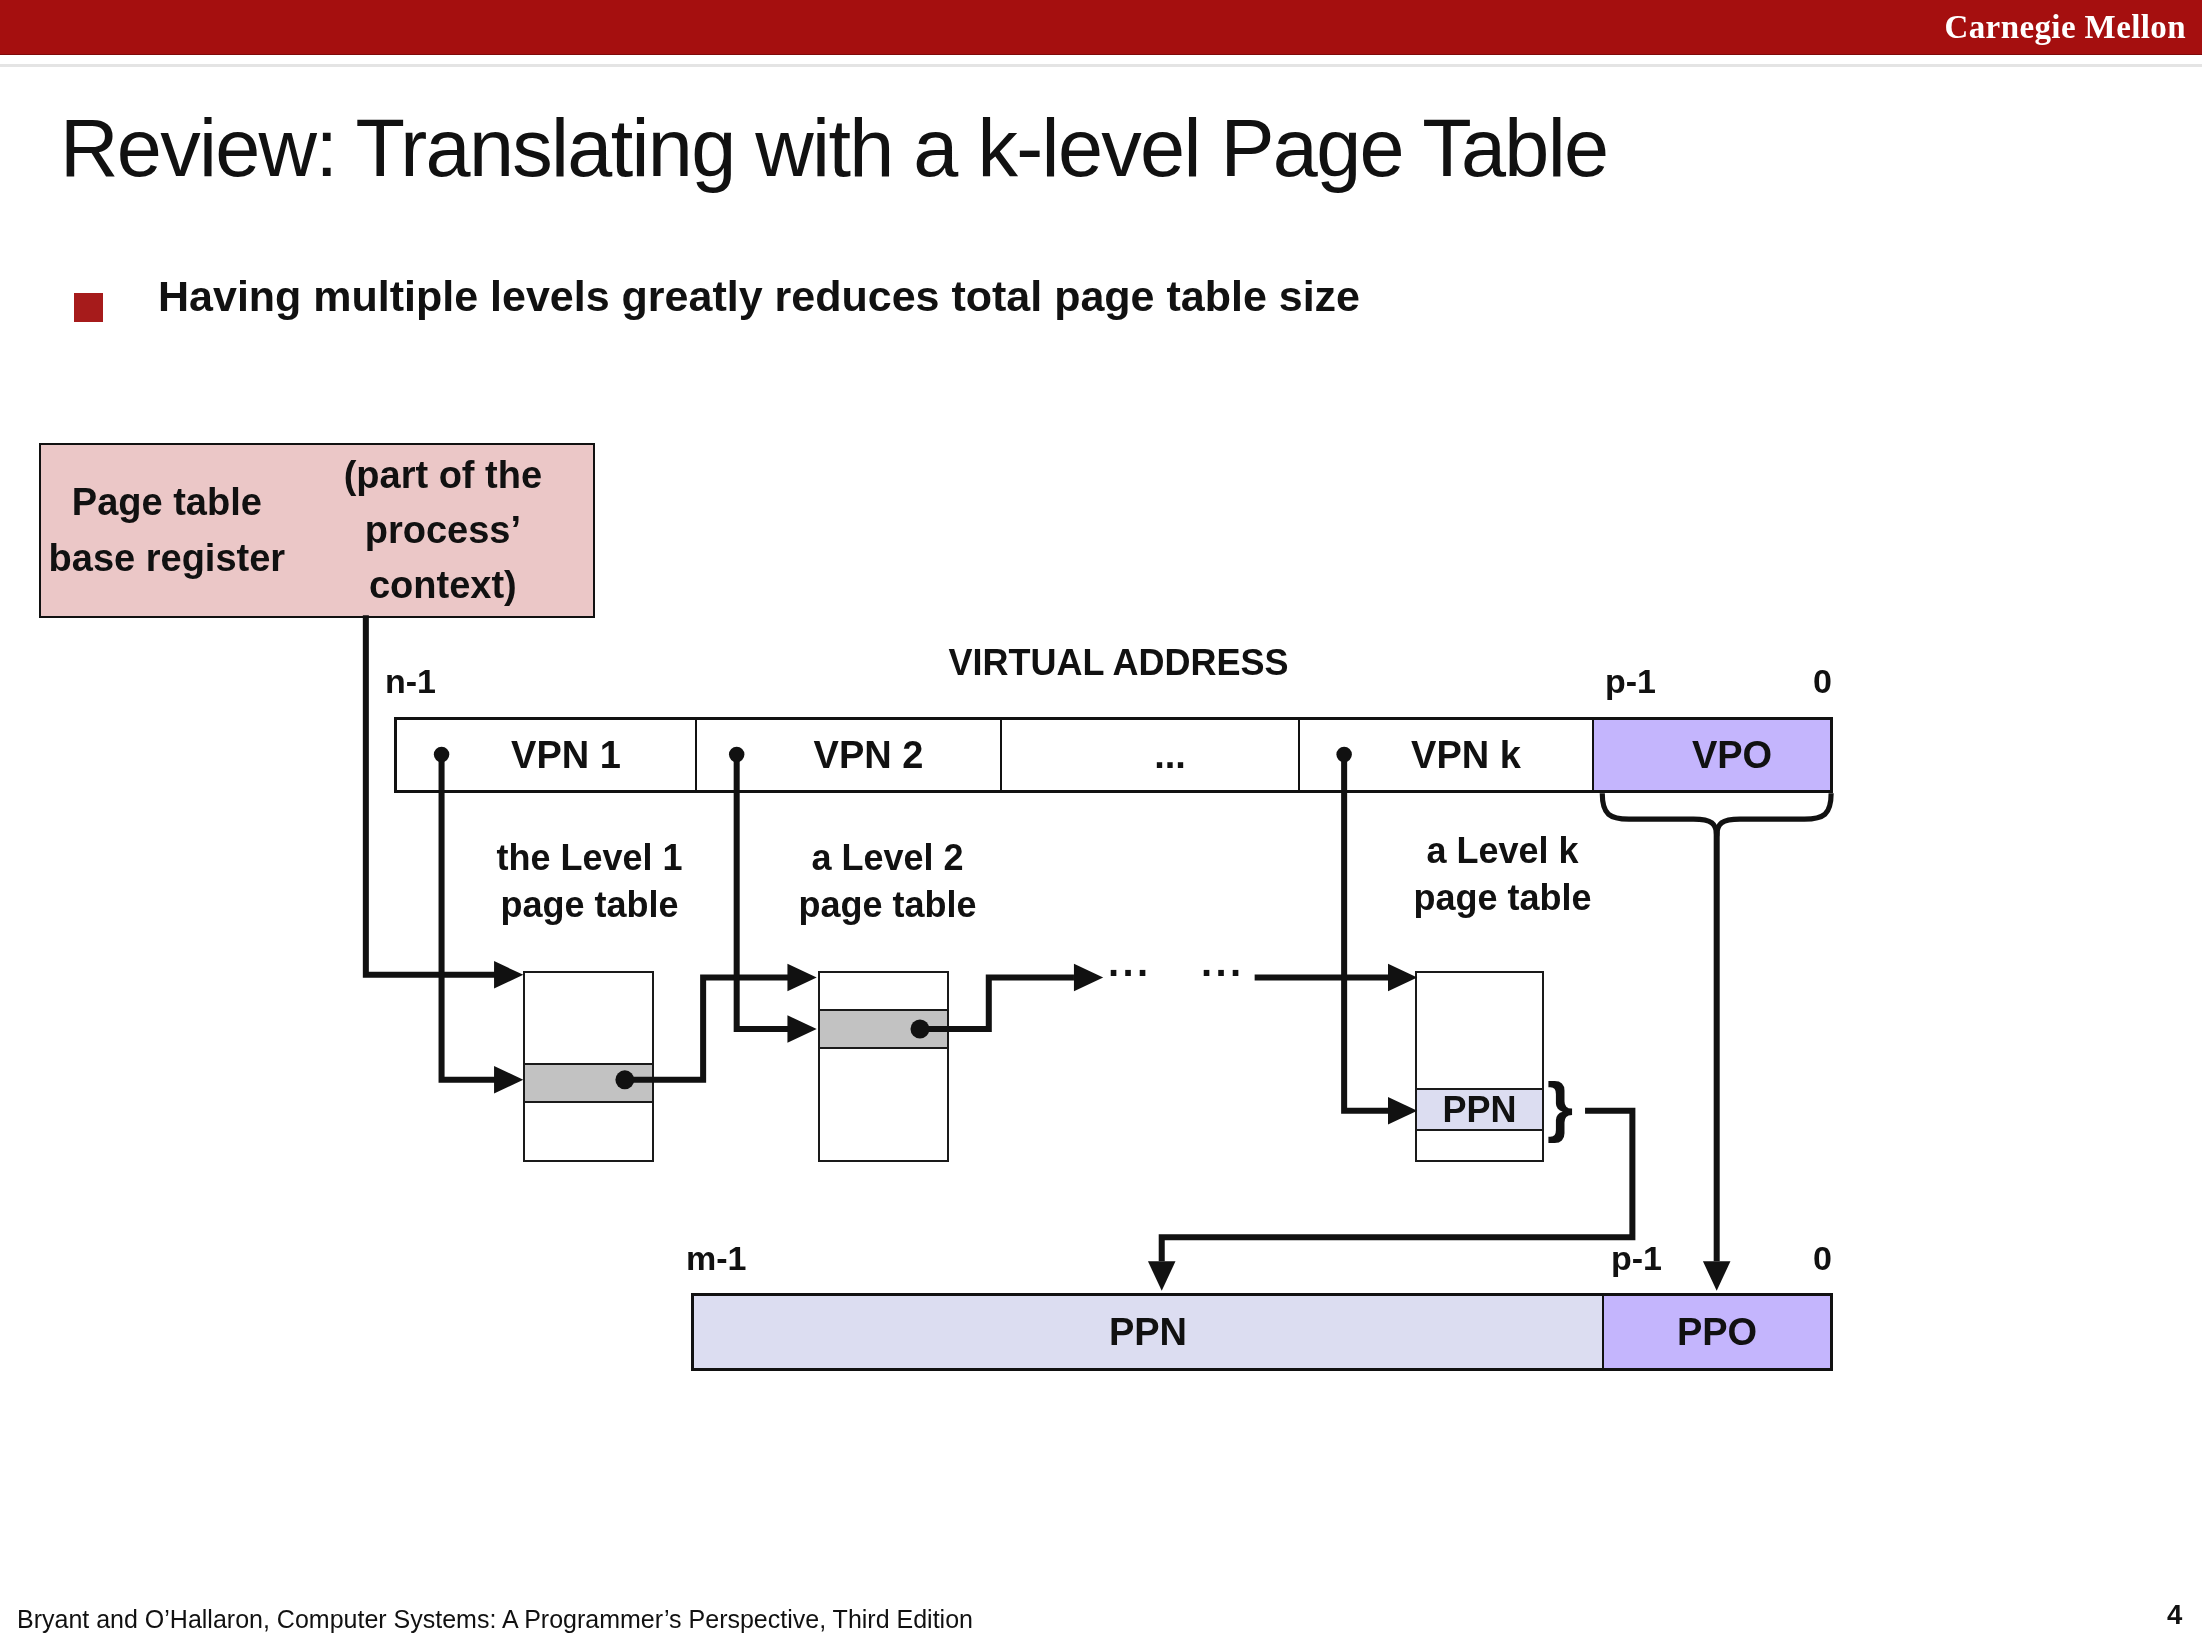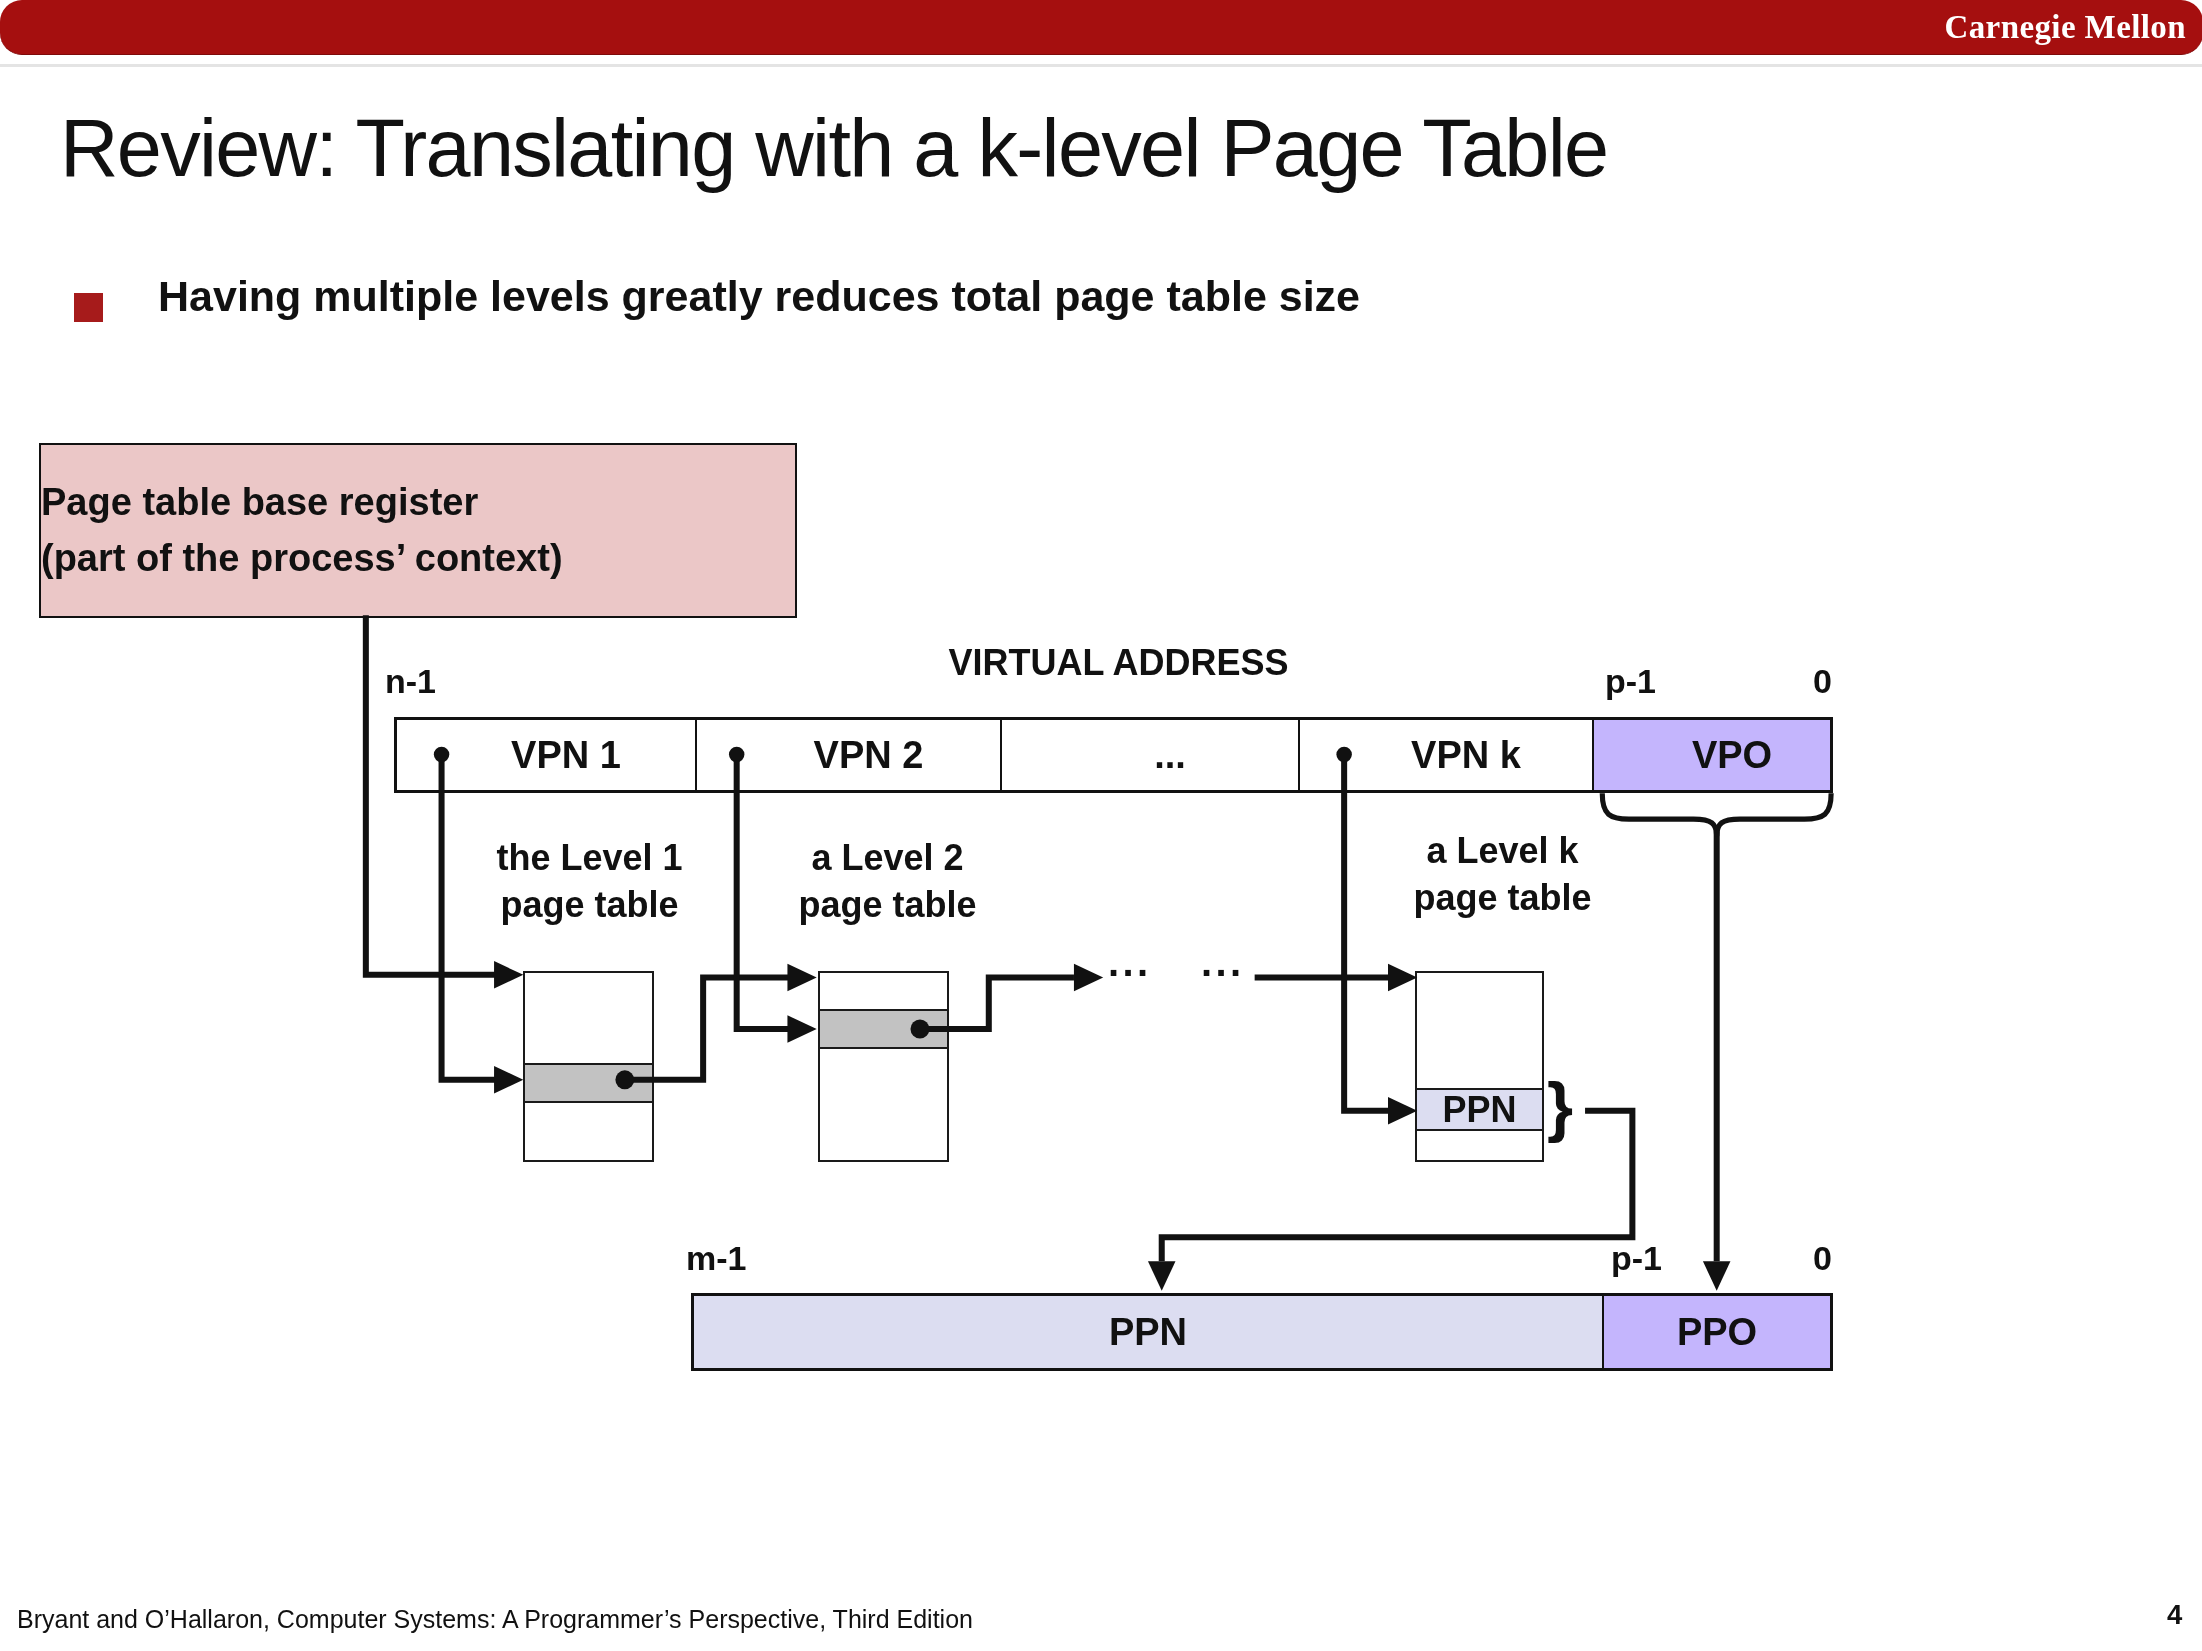--- a/index.html
+++ b/index.html
@@ -4,33 +4,33 @@
 <style>
   html,body{margin:0;padding:0;background:#fff;}
   .slide{
     position:relative;width:2203px;height:1652px;background:#ffffff;
     font-family:"Liberation Sans",sans-serif;color:#111;overflow:hidden;
   }
   
   .topbar{
     position:absolute;left:0;top:0;width:2203px;height:55px;background:#A50F0F;
     display:flex;align-items:center;justify-content:flex-end;
-    padding-right:17px;box-sizing:border-box;border-bottom:1.7px solid #7e0a0a;border-radius:22px;
+    padding-right:17px;box-sizing:border-box;border-bottom:1.7px solid #7e0a0a;
   }
   .brand{font-family:"Liberation Serif",serif;font-weight:bold;font-size:33px;color:#ffffff;letter-spacing:0.4px;}
   .topbar-rule{position:absolute;left:0;top:64px;width:2203px;height:2.6px;background:#e4e4e4;}
   
   .title{position:absolute;left:60px;top:102px;font-size:81px;font-weight:normal;letter-spacing:-1.7px;white-space:nowrap;}
   .bullet-sq{position:absolute;left:74px;top:293px;width:29px;height:29px;background:#A61B1B;}
   .bullet-text{position:absolute;left:158px;top:272px;font-size:43px;font-weight:bold;white-space:nowrap;}
   
   .ptbr{
-    position:absolute;left:39px;top:443px;width:758px;height:175px;
+    position:absolute;left:39px;top:443px;width:556px;height:175px;
     background:#EBC7C7;border:2.6px solid #111;box-sizing:border-box;
-    display:flex;flex-direction:column;align-items:flex-start;justify-content:center;
+    display:flex;flex-direction:row;align-items:center;justify-content:center;
     font-size:38px;font-weight:bold;line-height:1.45;text-align:center;
   }
   
   .va-title{position:absolute;left:925px;top:642px;width:387px;text-align:center;font-size:36px;font-weight:bold;}
   .bit{position:absolute;font-size:34px;font-weight:bold;}
   #va-n1{left:385px;top:662px;}
   #va-p1{left:1605px;top:662px;}
   #va-0{left:1784px;top:662px;width:48px;text-align:right;}
   #pa-m1{left:686px;top:1239px;}
   #pa-p1{left:1611px;top:1239px;}

